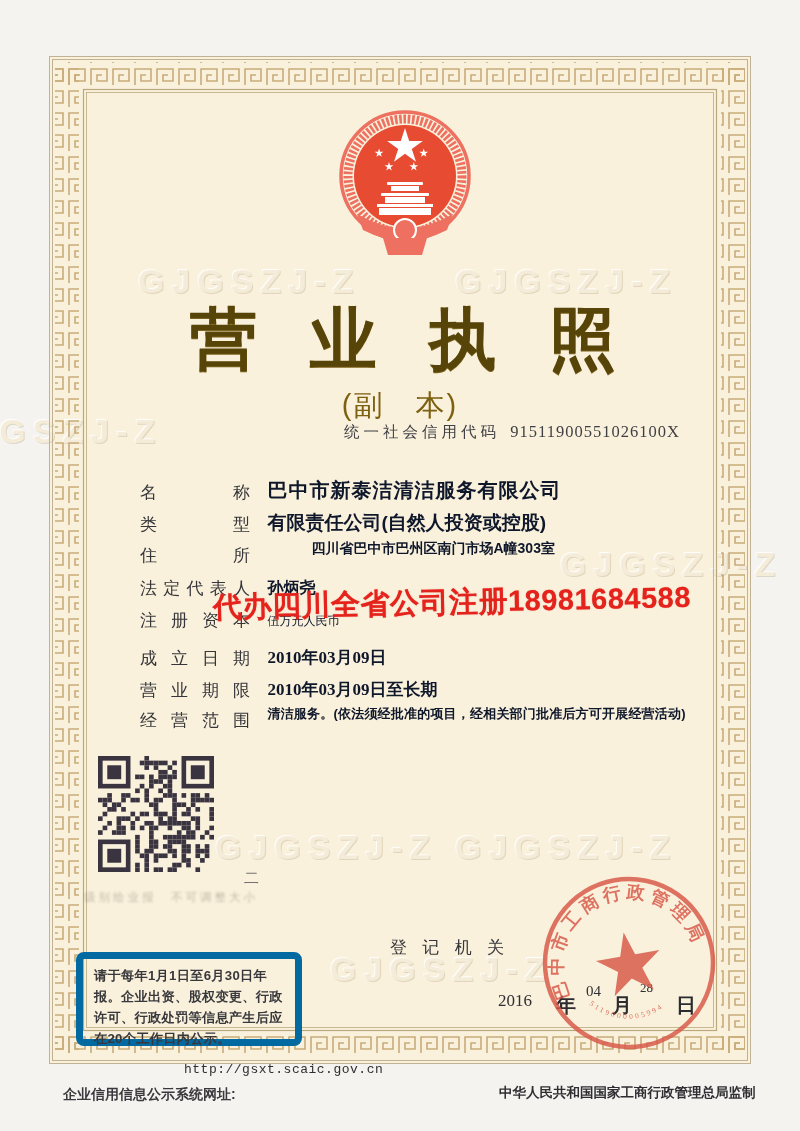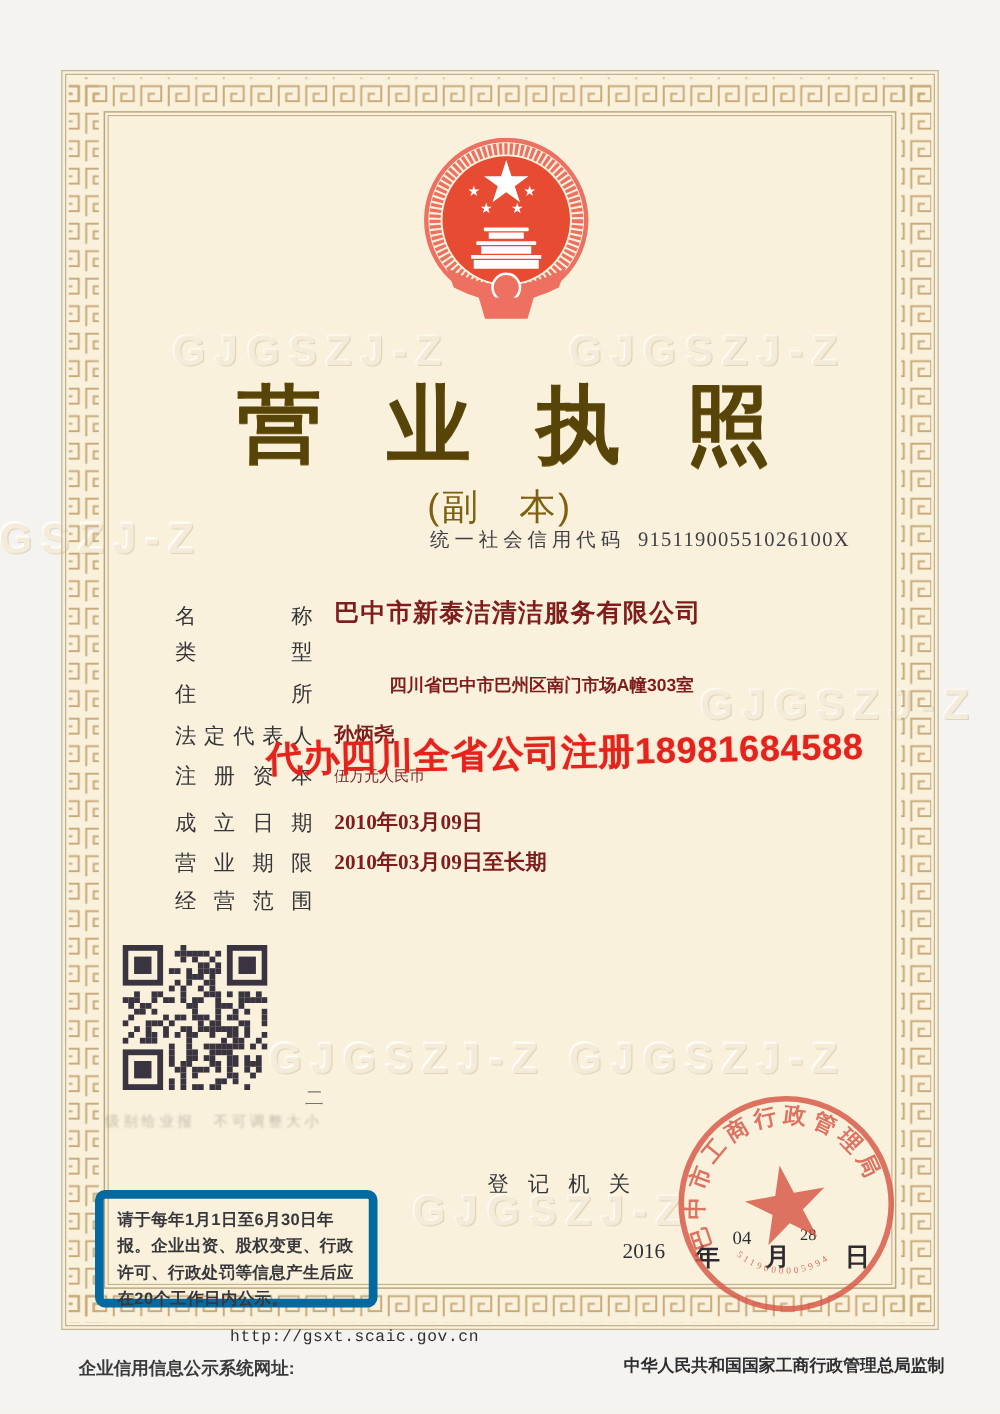--- a/index.html
+++ b/index.html
@@ -33,21 +33,21 @@
   }
   .credit-line{left:344px;top:422px;font-size:15.5px;color:#3f3f45;white-space:nowrap;}
   .credit-line .lbl{letter-spacing:4px;font-weight:500;}
   .credit-line .code{font-family:"Liberation Serif", serif;font-size:16.5px;letter-spacing:1px;margin-left:6px;}
   
   .frow{left:140px;white-space:nowrap;}
   .flabel{
     width:110px;font-size:17px;color:#36363a;font-weight:500;
     vertical-align:middle;
   }
-  .fvalue{margin-left:13px;color:#7f1d1d;}
+  .fvalue{margin-left:13px;color:#0f172a;}
   .v-name{font-size:20px;font-weight:700;letter-spacing:1px;}
   .v-type{font-size:19px;font-weight:700;}
   .v-addr{font-size:14px;font-weight:700;position:relative;top:-7px;padding-left:44px;}
   .v-rep{font-size:16px;font-weight:700;}
   .v-cap{font-size:12px;font-weight:400;}
   .v-date{font-size:17px;font-weight:700;font-family:"Liberation Serif", serif;}
   .v-scope{font-size:13px;font-weight:700;position:relative;top:-7px;letter-spacing:0.2px;}
   
   .ad{
     left:213px;top:583px;font-size:29px;font-weight:700;color:#e5231d;
@@ -157,20 +157,21 @@
       <span>名</span>
       <span>称</span>
     </span>
   <span class="fvalue v-name">巴中市新泰洁清洁服务有限公司</span>
 </div>
 <div class="abs frow" style="top:510px;">
   <span class="spread flabel">
       <span>类</span>
       <span>型</span>
     </span>
+  <span class="fvalue v-type">有限责任公司(自然人投资或控股)</span>
 </div>
 <div class="abs frow" style="top:544px;">
   <span class="spread flabel">
       <span>住</span>
       <span>所</span>
     </span>
   <span class="fvalue v-addr">四川省巴中市巴州区南门市场A幢303室</span>
 </div>
 <div class="abs frow" style="top:577px;">
   <span class="spread flabel">
@@ -209,20 +210,21 @@
     </span>
   <span class="fvalue v-date">2010年03月09日至长期</span>
 </div>
 <div class="abs frow" style="top:709px;">
   <span class="spread flabel">
       <span>经</span>
       <span>营</span>
       <span>范</span>
       <span>围</span>
     </span>
+  <span class="fvalue v-scope">清洁服务。(依法须经批准的项目，经相关部门批准后方可开展经营活动)</span>
 </div>
 
 <div class="abs ad">代办四川全省公司注册18981684588</div>
 
 <svg class="abs" style="left:98px;top:756px;" width="116" height="116" viewBox="0 0 115 115">
   <g id="qr-modules" fill="#3a3440">
       <rect x="46" y="0" width="4.6" height="4.6"></rect>
       <rect x="41.4" y="4.6" width="4.6" height="4.6"></rect>
       <rect x="46" y="4.6" width="4.6" height="4.6"></rect>
       <rect x="50.599999999999994" y="4.6" width="4.6" height="4.6"></rect>

